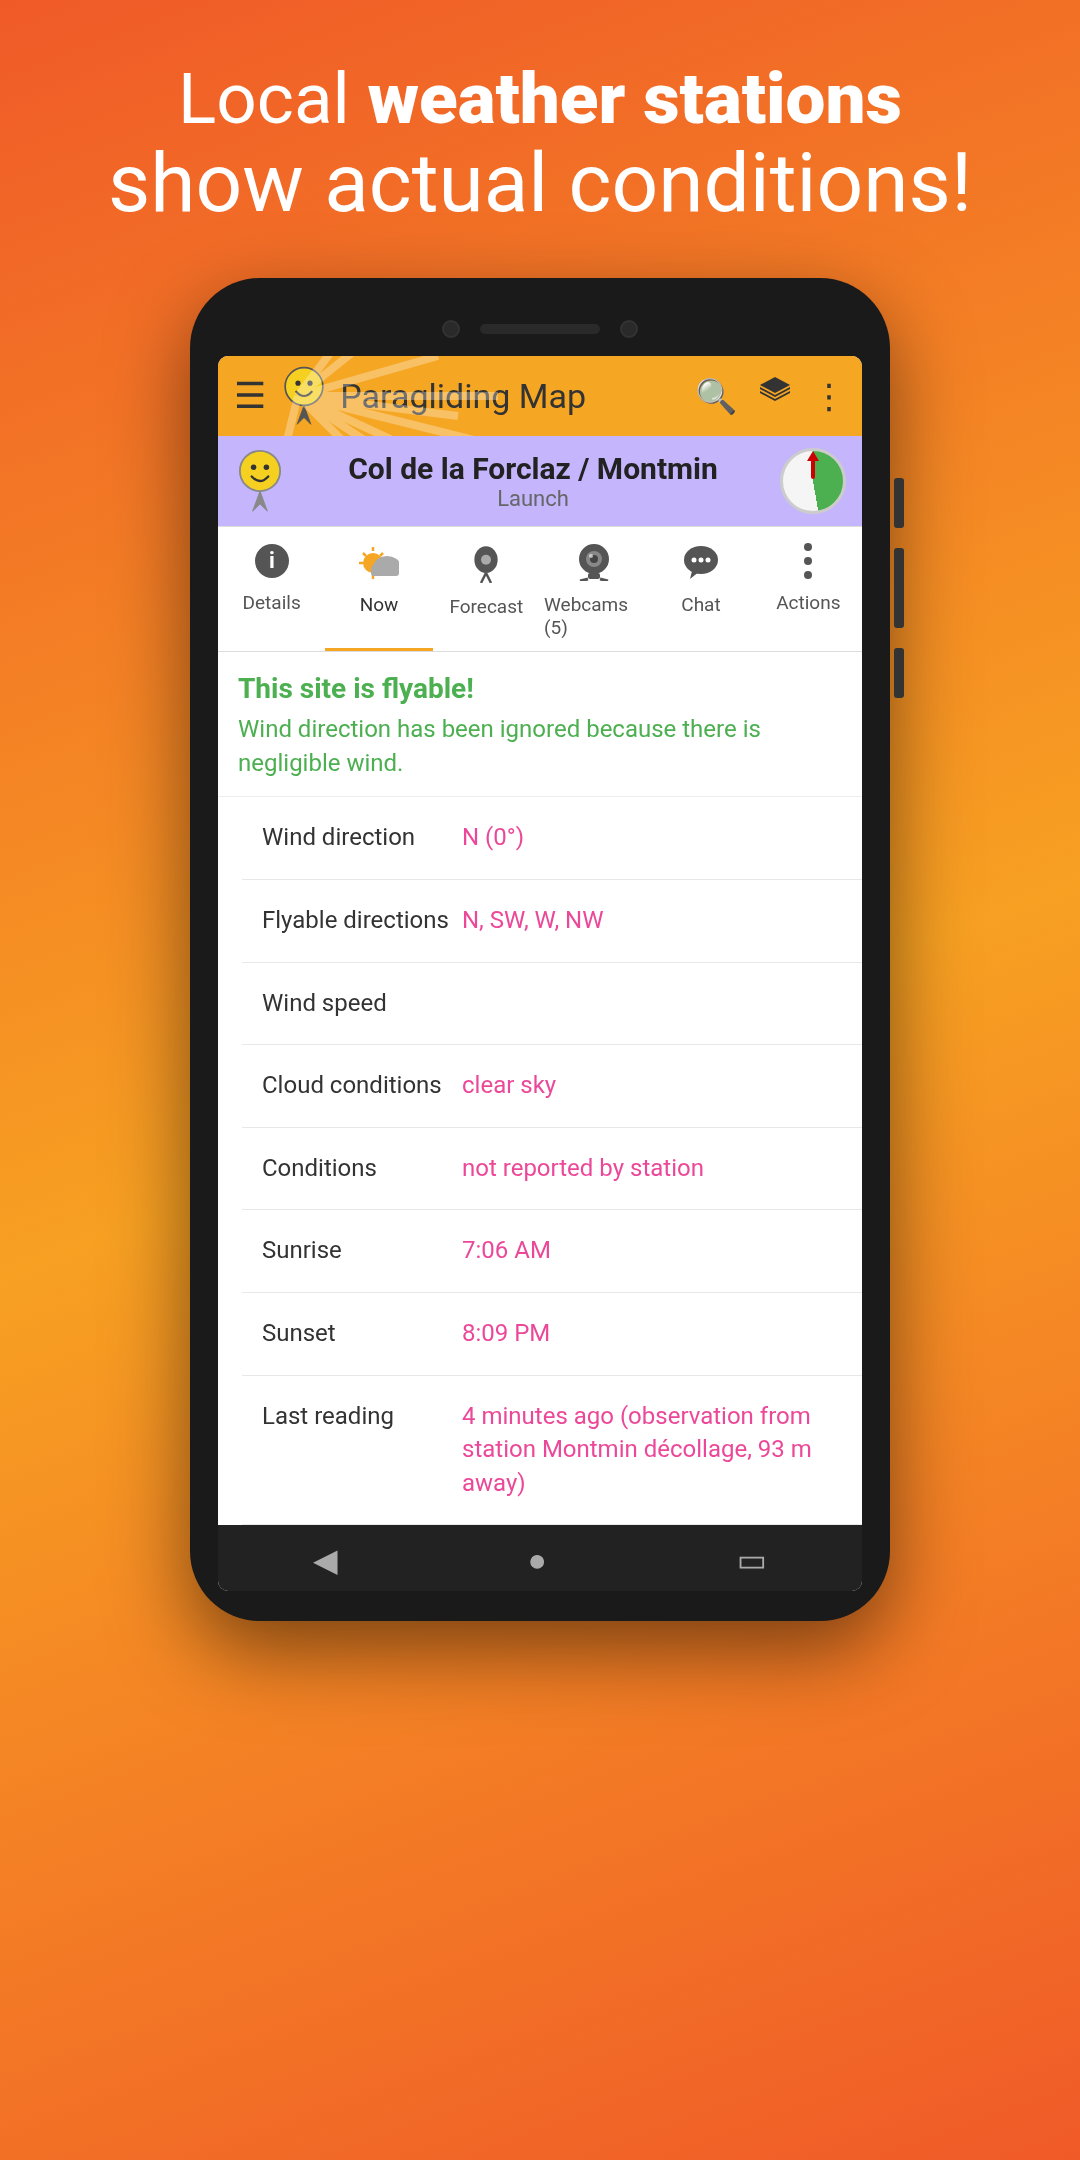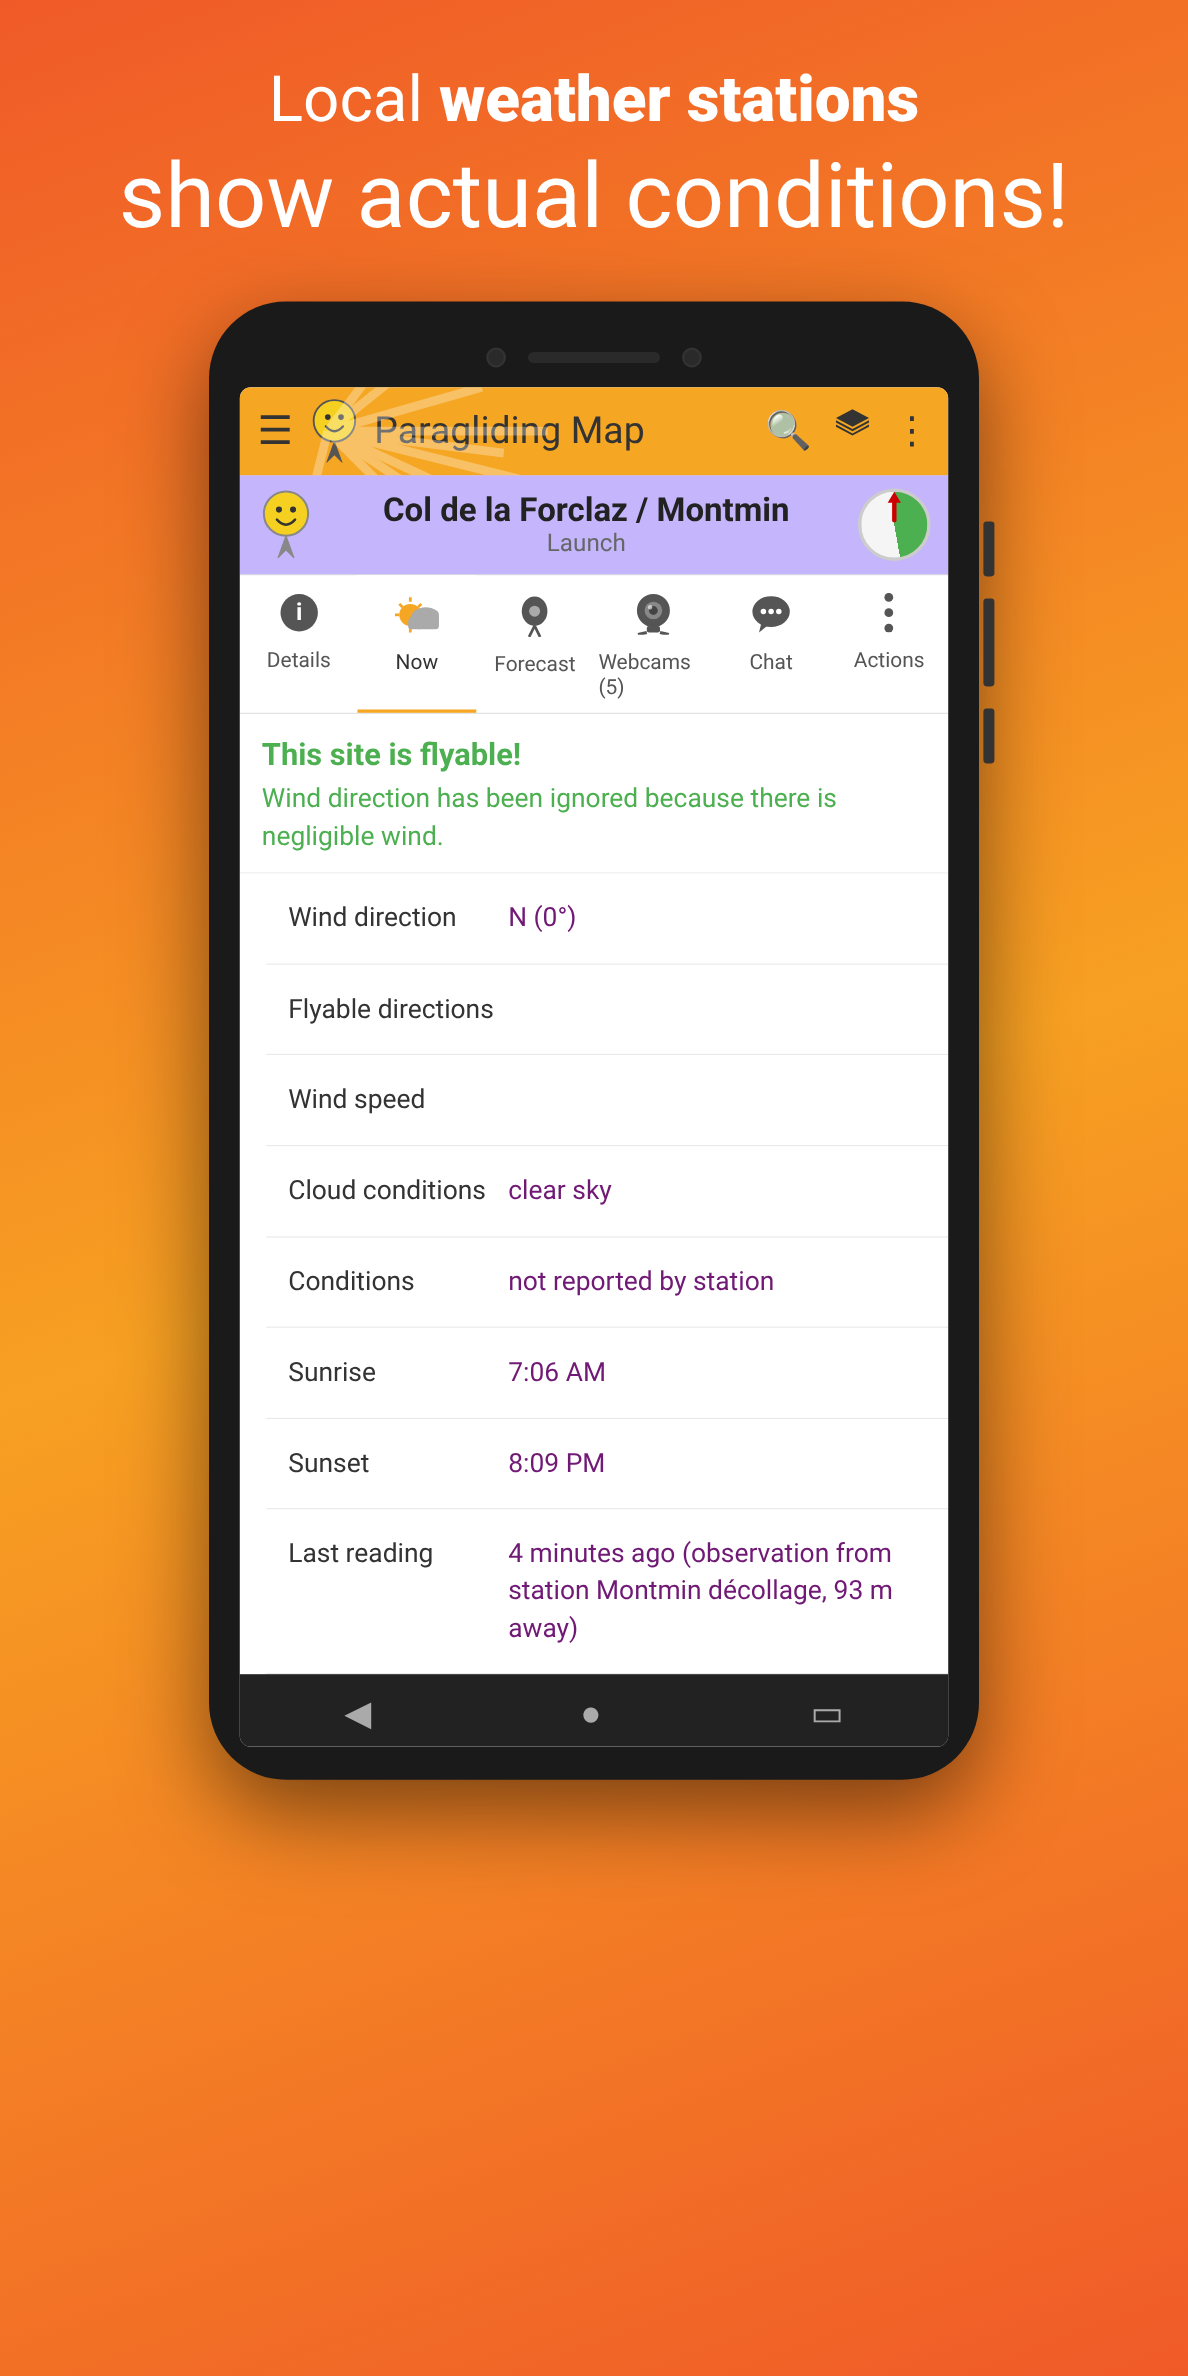--- a/index.html
+++ b/index.html
@@ -18,24 +18,23 @@
 
     
     .promo-header {
       width: 100%;
       padding: 60px 60px 50px 60px;
       text-align: center;
       color: white;
     }
 
     .promo-header .line1 {
-      font-size: 58px;
+      font-size: 71px;
       font-weight: 400;
       line-height: 1.1;
-      margin-bottom: 10px;
     }
 
     .promo-header .line1 strong {
       font-weight: 900;
     }
 
     .promo-header .line2 {
       font-size: 82px;
       font-weight: 400;
       line-height: 1.1;
@@ -274,21 +273,21 @@
     .data-label {
       width: 200px;
       font-size: 24px;
       color: #333;
       flex-shrink: 0;
       line-height: 1.4;
     }
 
     .data-value {
       font-size: 24px;
-      color: #701a75;
+      color: #ec4899;
       flex: 1;
       line-height: 1.4;
     }
 
     
     .bottom-nav {
       background: #222;
       display: flex;
       justify-content: space-around;
       padding: 16px 0 12px;
@@ -505,20 +504,21 @@
         <div class="flyable-desc">Wind direction has been ignored because there is negligible wind.</div>
       </div>
 
       <div class="data-table" id="data-table-container">
       <div class="data-row">
       <span class="data-label">Wind direction</span>
       <span class="data-value">N (0°)</span>
     </div>
           <div class="data-row">
       <span class="data-label">Flyable directions</span>
+      <span class="data-value">N, SW, W, NW</span>
     </div>
           <div class="data-row">
       <span class="data-label">Wind speed</span>
     </div>
           <div class="data-row">
       <span class="data-label">Cloud conditions</span>
       <span class="data-value">clear sky</span>
     </div>
           <div class="data-row">
       <span class="data-label">Conditions</span>

